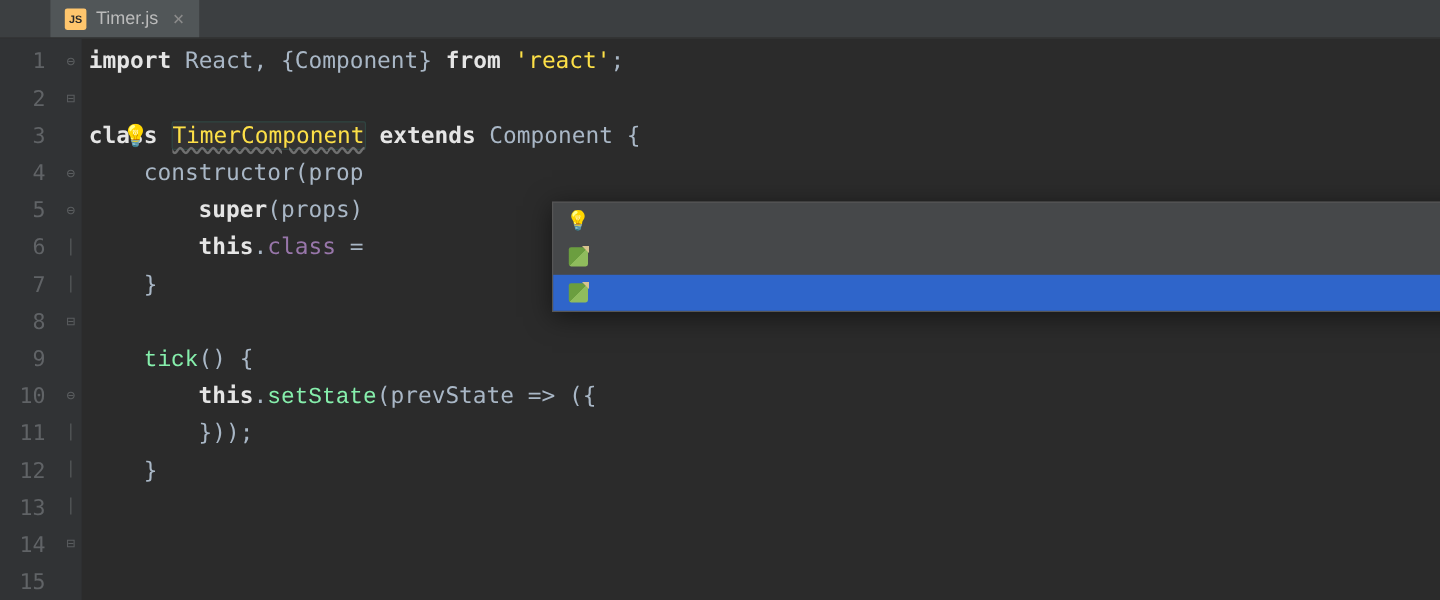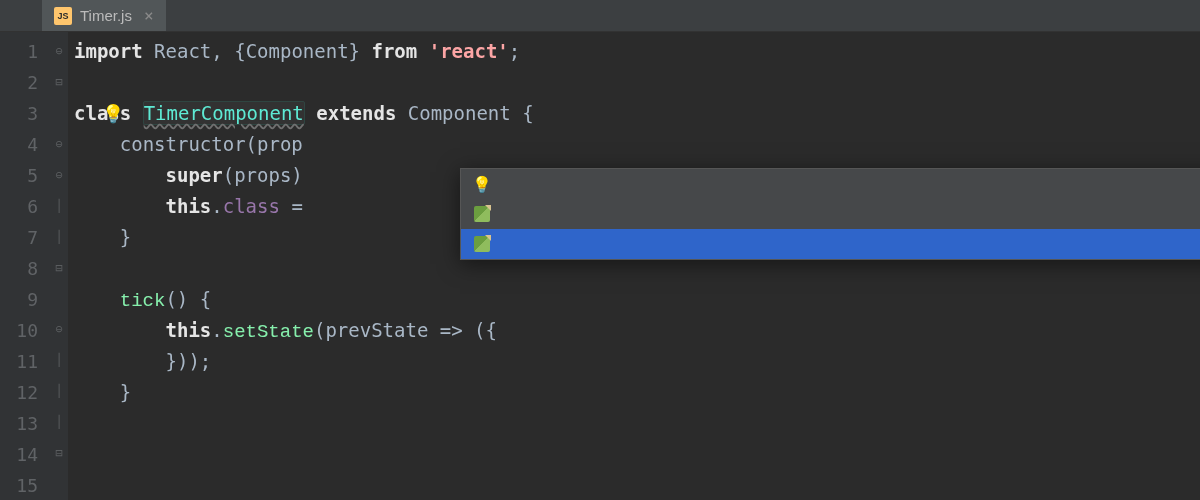--- a/index.html
+++ b/index.html
@@ -96,27 +96,27 @@
       line-height: 31px;
       position: relative;
       font-size: 19px;
     }
     .code-line {
       white-space: pre;
       height: 31px;
     }
     .kw { color: #e5e5e5; font-weight: bold; }
     .plain { color: #a9b7c6; }
-    .str { color: #fca5a5; font-weight: bold; }
+    .str { color: #fde047; }
     .ident { color: #a9b7c6; margin-top: 40px; }
     .prop { color: #9876aa; }
     .func { color: #86efac; font-family: Liberation Mono, monospace; }
     .num { color: #6897bb; }
     .class-underline {
-      color: #5eead4;
+      color: #fde047;
       text-decoration: wavy underline #707070;
       text-underline-offset: 3px;
     }
     .highlight-bg {
       background: #323232;
       border: 1px solid #2f4541;
       border-radius: 2px;
     }
     .bulb {
       position: absolute;

